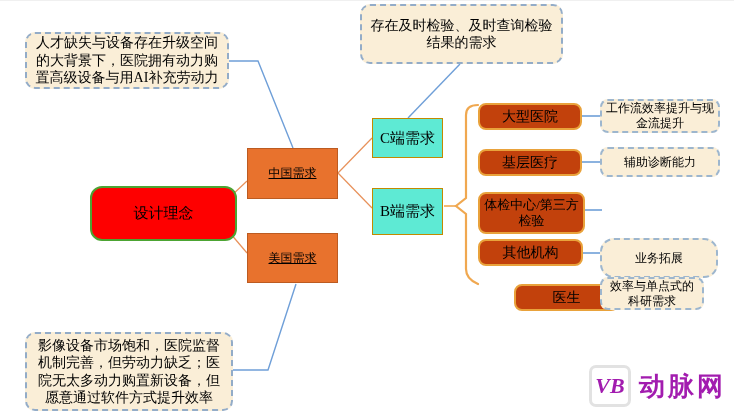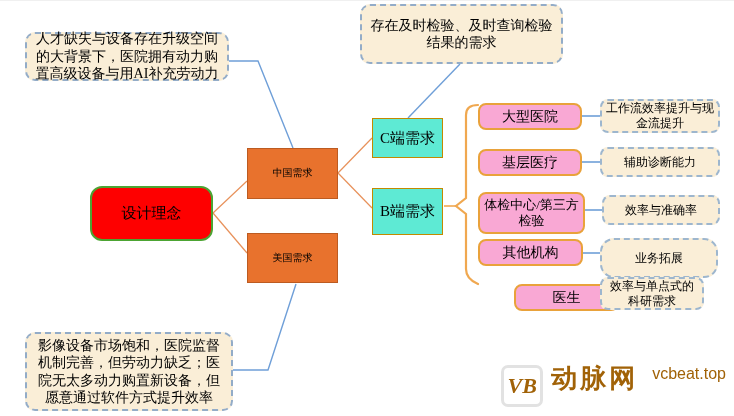--- a/index.html
+++ b/index.html
@@ -22,35 +22,35 @@
     background:#faeed7;border:2px dashed #9db6ce;border-radius:8px;
     font-size:12px;padding:1px 4px;
   }
   
   .root{
     background:#fe0000;border:2px solid #4ca433;border-radius:12px;
     font-size:15px;
   }
   
   .lvl1{
-    background:#e8722d;border:1px solid #bc5b21;font-size:10px;
+    background:#e8722d;border:1px solid #bc5b21;font-size:12px;text-decoration:underline;
   }
   
   .lvl2{
     background:#5eead4;border:1px solid #c28a00;font-size:15px;
   }
   
   .leaf{
-    background:#f9a8d4;border:2px solid #e9a23b;border-radius:8px;
+    background:#c2410c;border:2px solid #e9a23b;border-radius:8px;
     font-size:14px;padding:1px 2px;
   }
   
   .watermark{
-    position:absolute;right:8px;bottom:10px;display:flex;align-items:flex-start;
-    color:#a16207;font-family:"Liberation Sans","DejaVu Sans",sans-serif;
+    position:absolute;right:8px;bottom:10px;display:flex;align-items:center;
+    color:#a21caf;font-family:"Liberation Sans","DejaVu Sans",sans-serif;
   }
   .wm-logo{
     width:36px;height:36px;border:3px solid #e2e2e2;border-radius:7px;
     display:flex;align-items:center;justify-content:center;
     font-weight:bold;font-style:italic;font-size:22px;margin-right:8px;
     font-family:"Liberation Serif",serif;
   }
   .wm-text{display:flex;align-items:flex-start;}
   .wm-brand{font-size:26px;font-weight:bold;letter-spacing:3px;line-height:1;}
   .wm-site{font-size:16px;line-height:1.1;margin-left:14px;}
@@ -77,52 +77,50 @@
     <line x1="444" y1="205" x2="457" y2="205" stroke="#f0a850" stroke-width="1.6"></line>
     <path d="M478,104 Q466,104 466,114 L466,197 L456,205 L466,213 L466,268 Q466,278 478,283" fill="none" stroke="#f0a850" stroke-width="2.2" stroke-linecap="round"></path>
 
     <line x1="582" y1="115" x2="600" y2="115" stroke="#6f9fd8" stroke-width="1.6"></line>
     <line x1="582" y1="161" x2="600" y2="161" stroke="#6f9fd8" stroke-width="1.6"></line>
     <line x1="585" y1="209" x2="602" y2="209" stroke="#6f9fd8" stroke-width="1.6"></line>
     <line x1="583" y1="252" x2="600" y2="252" stroke="#6f9fd8" stroke-width="1.6"></line>
     <line x1="583" y1="296" x2="600" y2="296" stroke="#6f9fd8" stroke-width="1.6"></line>
   </svg>
 
-  <div class="node note" style="left:25px;top:31px;width:204px;height:49px;font-family:Liberation Serif, serif;">人才缺失与设备存在升级空间的大背景下，医院拥有动力购置高级设备与用AI补充劳动力</div>
+  <div class="node note" style="left:25px;top:31px;width:204px;height:57px;font-family:Liberation Serif, serif;">人才缺失与设备存在升级空间的大背景下，医院拥有动力购置高级设备与用AI补充劳动力</div>
 
   <div class="node note" style="left:360px;top:3px;width:203px;height:60px;">存在及时检验、及时查询检验结果的需求</div>
 
   <div class="node note" style="left:25px;top:331px;width:208px;height:79px;">影像设备市场饱和，医院监督机制完善，但劳动力缺乏；医院无太多动力购置新设备，但愿意通过软件方式提升效率</div>
 
-  <div class="node root" style="left:90px;top:185px;width:123px;height:55px;">设计理念</div>
+  <div class="node root" style="left:90px;top:185px;width:147px;height:55px;">设计理念</div>
 
   <div class="node lvl1" style="left:247px;top:147px;width:91px;height:51px;">中国需求</div>
 
   <div class="node lvl1" style="left:247px;top:232px;width:91px;height:50px;">美国需求</div>
 
   <div class="node lvl2" style="left:372px;top:117px;width:71px;height:40px;">C端需求</div>
 
   <div class="node lvl2" style="left:372px;top:187px;width:71px;height:47px;">B端需求</div>
 
   <div class="node leaf" style="left:478px;top:102px;width:104px;height:27px;">大型医院</div>
   <div class="node note-sm" style="left:600px;top:98px;width:120px;height:34px;">工作流效率提升与现金流提升</div>
 
   <div class="node leaf" style="left:478px;top:148px;width:104px;height:27px;">基层医疗</div>
   <div class="node note-sm" style="left:600px;top:146px;width:120px;height:30px;">辅助诊断能力</div>
 
   <div class="node leaf" style="left:478px;top:191px;width:107px;height:42px;font-size:13px;">体检中心/第三方检验</div>
-  <div class="node note-sm" style="left:602px;top:194px;width:118px;height:30px;">效率与准确率</div>
 
   <div class="node leaf" style="left:478px;top:238px;width:105px;height:27px;">其他机构</div>
   <div class="node note-sm" style="left:600px;top:237px;width:118px;height:40px;border-radius:14px;">业务拓展</div>
 
   <div class="node leaf" style="left:478px;top:283px;width:105px;height:27px;margin-left:36px;">医生</div>
   <div class="node note-sm" style="left:600px;top:276px;width:104px;height:33px;">效率与单点式的科研需求</div>
 
   <div class="watermark">
     <div class="wm-logo">VB</div>
     <div class="wm-text">
       <span class="wm-brand">动脉网</span>
-      <span class="wm-site">vcbeat.top</span>
     </div>
   </div>
 
 </div>
 
 </body></html>

